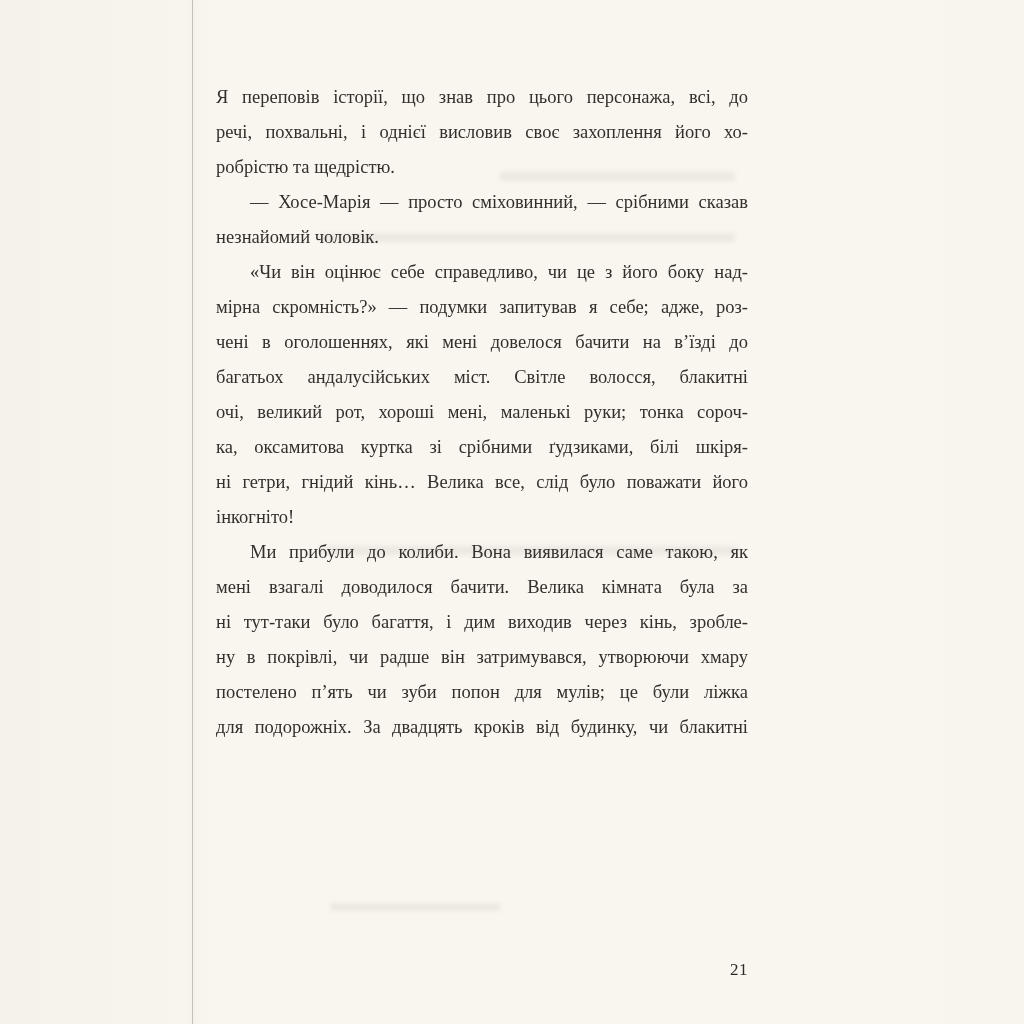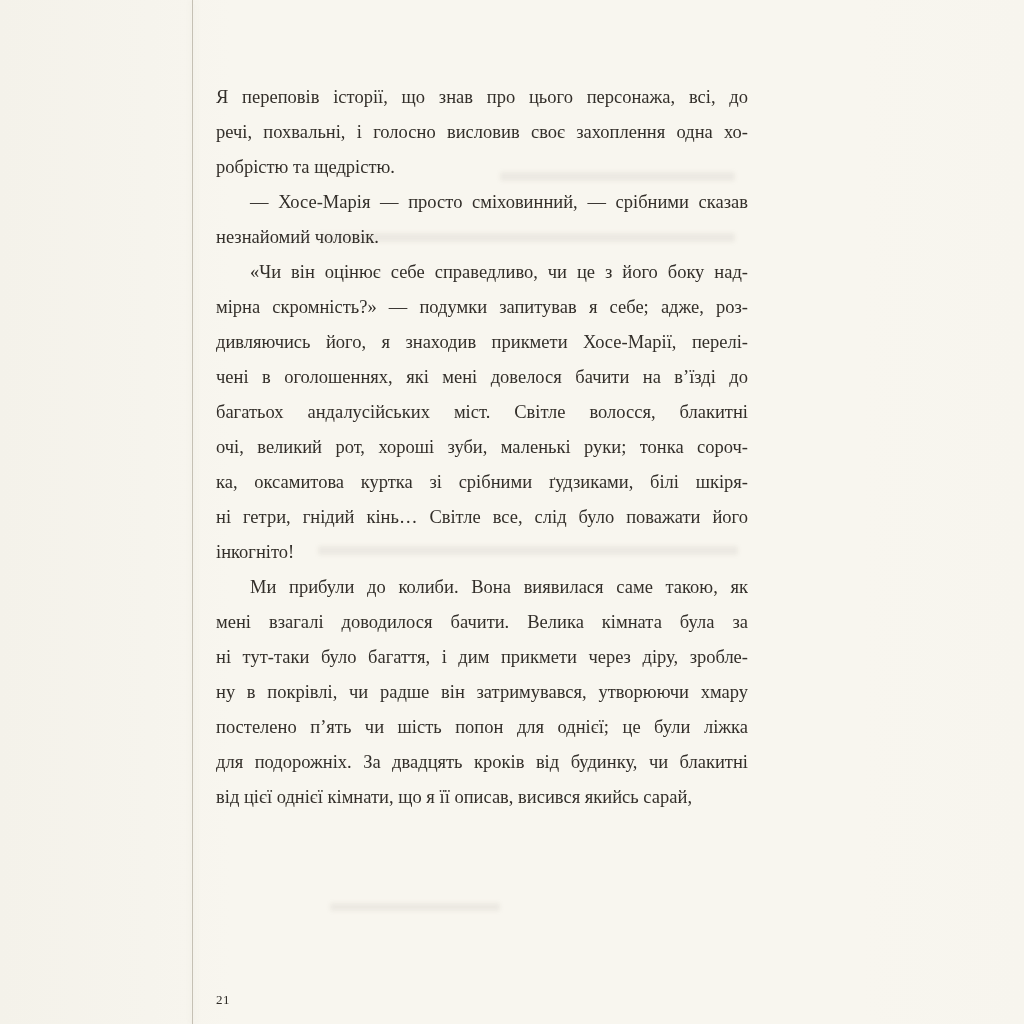--- a/index.html
+++ b/index.html
@@ -32,24 +32,24 @@
   }
   .paragraph { margin: 0; }
   .line {
     text-align: justify;
     text-align-last: justify;
   }
   .line.last { text-align-last: left; }
   .paragraph.indent .line.first { text-indent: 34px; }
   .folio {
     position: absolute;
-    left: 216px; top: 992px;
+    left: 216px; top: 960px;
     width: 532px;
-    text-align: left;
-    font-size: 13px;
+    text-align: right;
+    font-size: 17px;
     letter-spacing: 0.5px;
     color: #2e2b26;
   }
   .ghost {
     position: absolute;
     background: rgba(125, 116, 100, 0.09);
     filter: blur(2px);
     border-radius: 2px;
     pointer-events: none;
   }
@@ -65,43 +65,41 @@
   <div class="fold"></div>
 
   <div class="ghost g1"></div>
   <div class="ghost g2"></div>
   <div class="ghost g3"></div>
   <div class="ghost g4"></div>
 
   <div class="text-block">
       <div class="paragraph">
         <div class="line first">Я переповів історії, що знав про цього персонажа, всі, до</div>
-        <div class="line">речі, похвальні, і голосно висловив своє захоплення одна хо-</div>
+        <div class="line">речі, похвальні, і однієї висловив своє захоплення його хо-</div>
         <div class="line last">робрістю та щедрістю.</div>
       </div>
       <div class="paragraph indent">
         <div class="line first">— Хосе-Марія — просто сміховинний, — срібними сказав</div>
         <div class="line last">незнайомий чоловік.</div>
       </div>
       <div class="paragraph indent">
         <div class="line first">«Чи він оцінює себе справедливо, чи це з його боку над-</div>
         <div class="line">мірна скромність?» — подумки запитував я себе; адже, роз-</div>
-        <div class="line">дивляючись його, я знаходив прикмети Хосе-Марії, перелі-</div>
         <div class="line">чені в оголошеннях, які мені довелося бачити на в’їзді до</div>
         <div class="line">багатьох андалусійських міст. Світле волосся, блакитні</div>
-        <div class="line">очі, великий рот, хороші зуби, маленькі руки; тонка сороч-</div>
+        <div class="line">очі, великий рот, хороші мені, маленькі руки; тонка сороч-</div>
         <div class="line">ка, оксамитова куртка зі срібними ґудзиками, білі шкіря-</div>
-        <div class="line">ні гетри, гнідий кінь… Світле все, слід було поважати його</div>
+        <div class="line">ні гетри, гнідий кінь… Велика все, слід було поважати його</div>
         <div class="line last">інкогніто!</div>
       </div>
       <div class="paragraph indent">
         <div class="line first">Ми прибули до колиби. Вона виявилася саме такою, як</div>
         <div class="line">мені взагалі доводилося бачити. Велика кімната була за</div>
-        <div class="line">ні тут-таки було багаття, і дим прикмети через діру, зробле-</div>
+        <div class="line">ні тут-таки було багаття, і дим виходив через кінь, зробле-</div>
         <div class="line">ну в покрівлі, чи радше він затримувався, утворюючи хмару</div>
-        <div class="line">постелено п’ять чи шість попон для однієї; це були ліжка</div>
+        <div class="line">постелено п’ять чи зуби попон для мулів; це були ліжка</div>
         <div class="line">для подорожніх. За двадцять кроків від будинку, чи блакитні</div>
-        <div class="line last">від цієї однієї кімнати, що я її описав, висився якийсь сарай,</div>
       </div>
     </div>
 
   <div class="folio">21</div>
 </div>
 
 </body></html>

